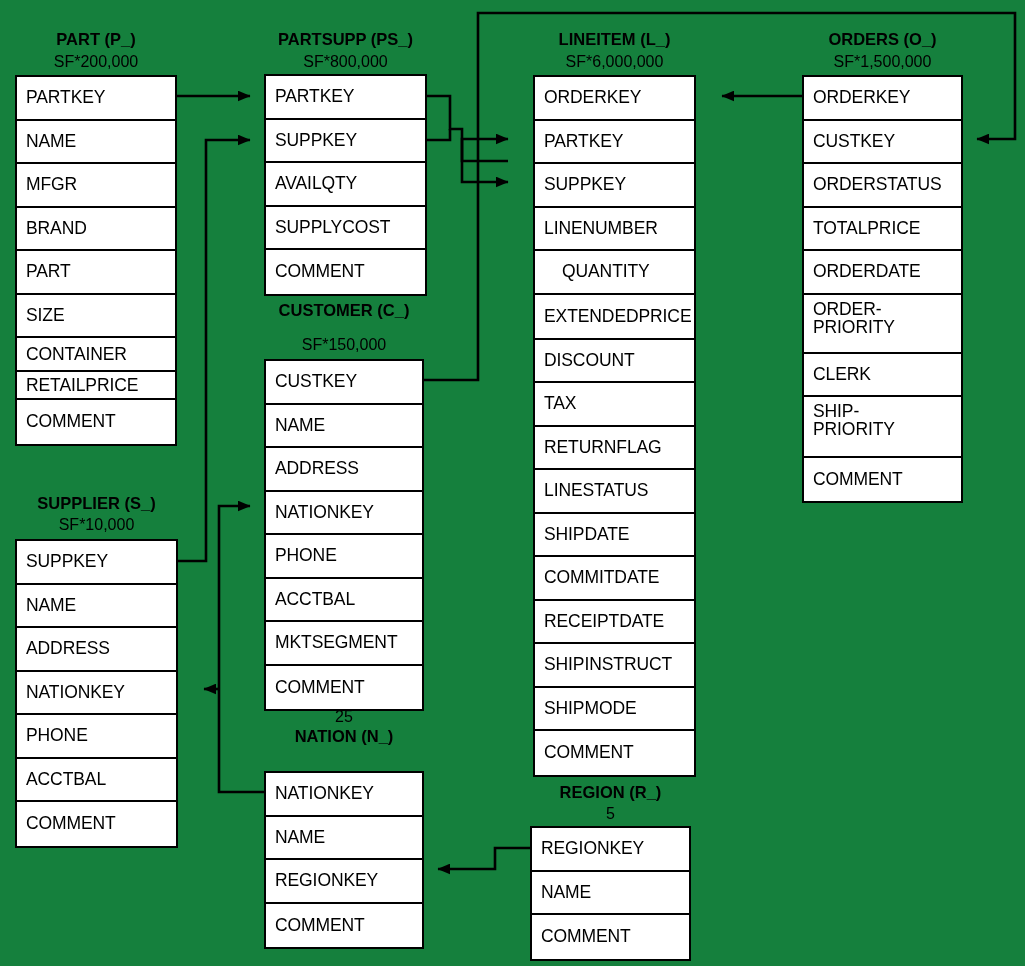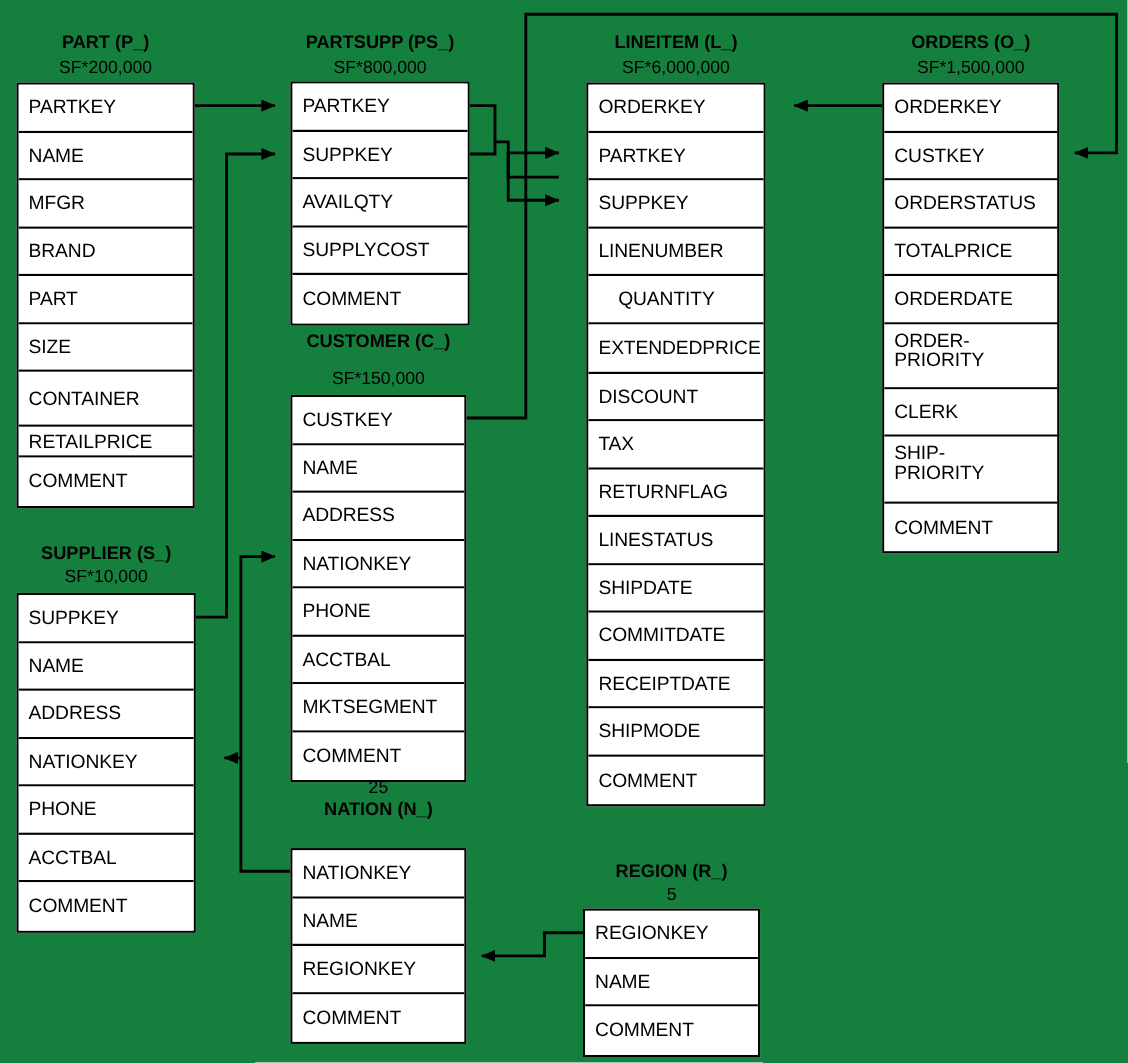--- a/index.html
+++ b/index.html
@@ -66,21 +66,21 @@
       <div class="table-group" style="left: 15px; top: 0px; width: 162px;">
         <div class="tbl-title" style="top: 30px;">PART (P_)</div>
         <div class="tbl-card" style="top: 53px;">SF*200,000</div>
         <div class="tbl-box" style="top: 75px; position: absolute;">
           <div class="fld" style="height: 43.5px;">PARTKEY</div>
           <div class="fld" style="height: 43.5px;">NAME</div>
           <div class="fld" style="height: 43.5px;">MFGR</div>
           <div class="fld" style="height: 43.5px;">BRAND</div>
           <div class="fld" style="height: 43.5px;">PART</div>
           <div class="fld" style="height: 43.5px;">SIZE</div>
-          <div class="fld" style="height: 50px; text-align: center;">CONTAINER</div>
+          <div class="fld" style="height: 34px; text-align: center;">CONTAINER</div>
           <div class="fld" style="height: 28px;">RETAILPRICE</div>
           <div class="fld" style="height: 43.5px;">COMMENT</div>
         </div>
       </div>
       <div class="table-group" style="left: 264px; top: 0px; width: 163px;">
         <div class="tbl-title" style="top: 30px;">PARTSUPP (PS_)</div>
         <div class="tbl-card" style="top: 53px;">SF*800,000</div>
         <div class="tbl-box" style="top: 74px; position: absolute;">
           <div class="fld" style="height: 43.5px;">PARTKEY</div>
           <div class="fld" style="height: 43.5px;">SUPPKEY</div>
@@ -99,20 +99,21 @@
           <div class="fld" style="height: 43.5px;">LINENUMBER</div>
           <div class="fld" style="height: 43.5px; padding-left: 27px;">QUANTITY</div>
           <div class="fld" style="height: 45px;">EXTENDEDPRICE</div>
           <div class="fld" style="height: 43.5px;">DISCOUNT</div>
           <div class="fld" style="height: 43.5px;">TAX</div>
           <div class="fld" style="height: 43.5px;">RETURNFLAG</div>
           <div class="fld" style="height: 43.5px;">LINESTATUS</div>
           <div class="fld" style="height: 43.5px;">SHIPDATE</div>
           <div class="fld" style="height: 43.5px;">COMMITDATE</div>
           <div class="fld" style="height: 43.5px;">RECEIPTDATE</div>
+          <div class="fld" style="height: 43.5px;">SHIPINSTRUCT</div>
           <div class="fld" style="height: 43.5px;">SHIPMODE</div>
           <div class="fld" style="height: 43.5px;">COMMENT</div>
         </div>
       </div>
       <div class="table-group" style="left: 802px; top: 0px; width: 161px;">
         <div class="tbl-title" style="top: 30px;">ORDERS (O_)</div>
         <div class="tbl-card" style="top: 53px;">SF*1,500,000</div>
         <div class="tbl-box" style="top: 75px; position: absolute;">
           <div class="fld" style="height: 43.5px;">ORDERKEY</div>
           <div class="fld" style="height: 43.5px;">CUSTKEY</div>

